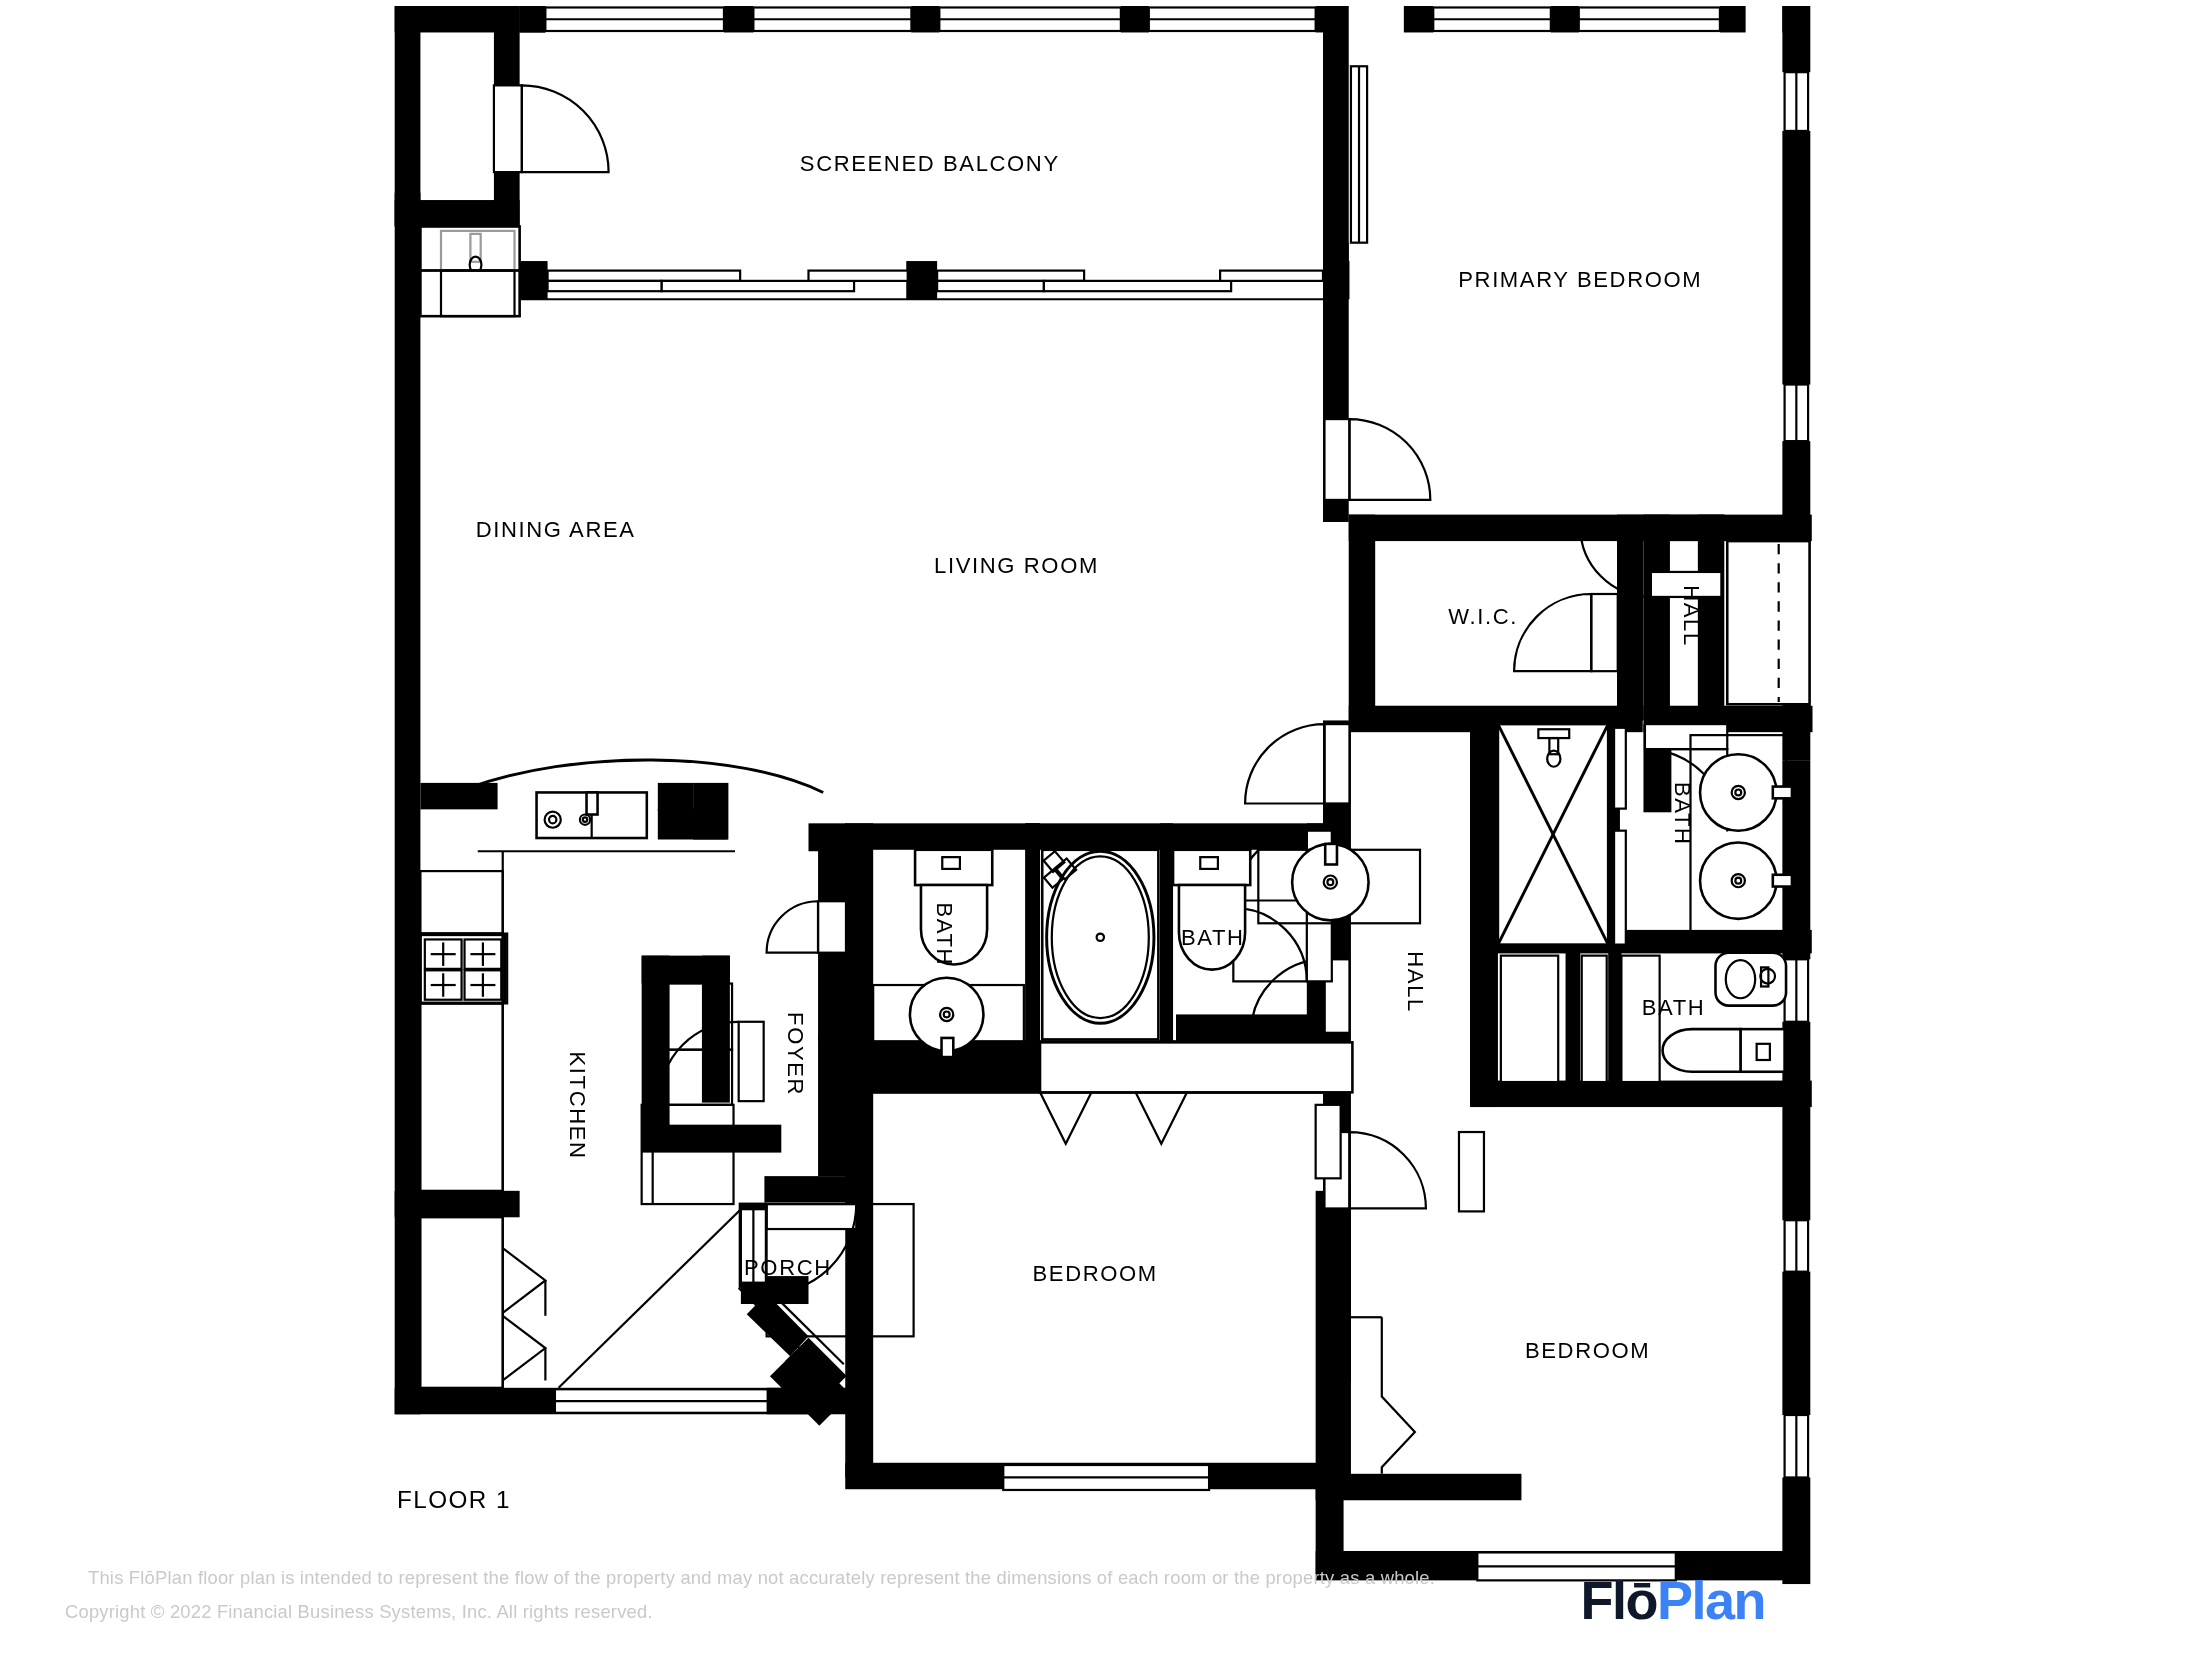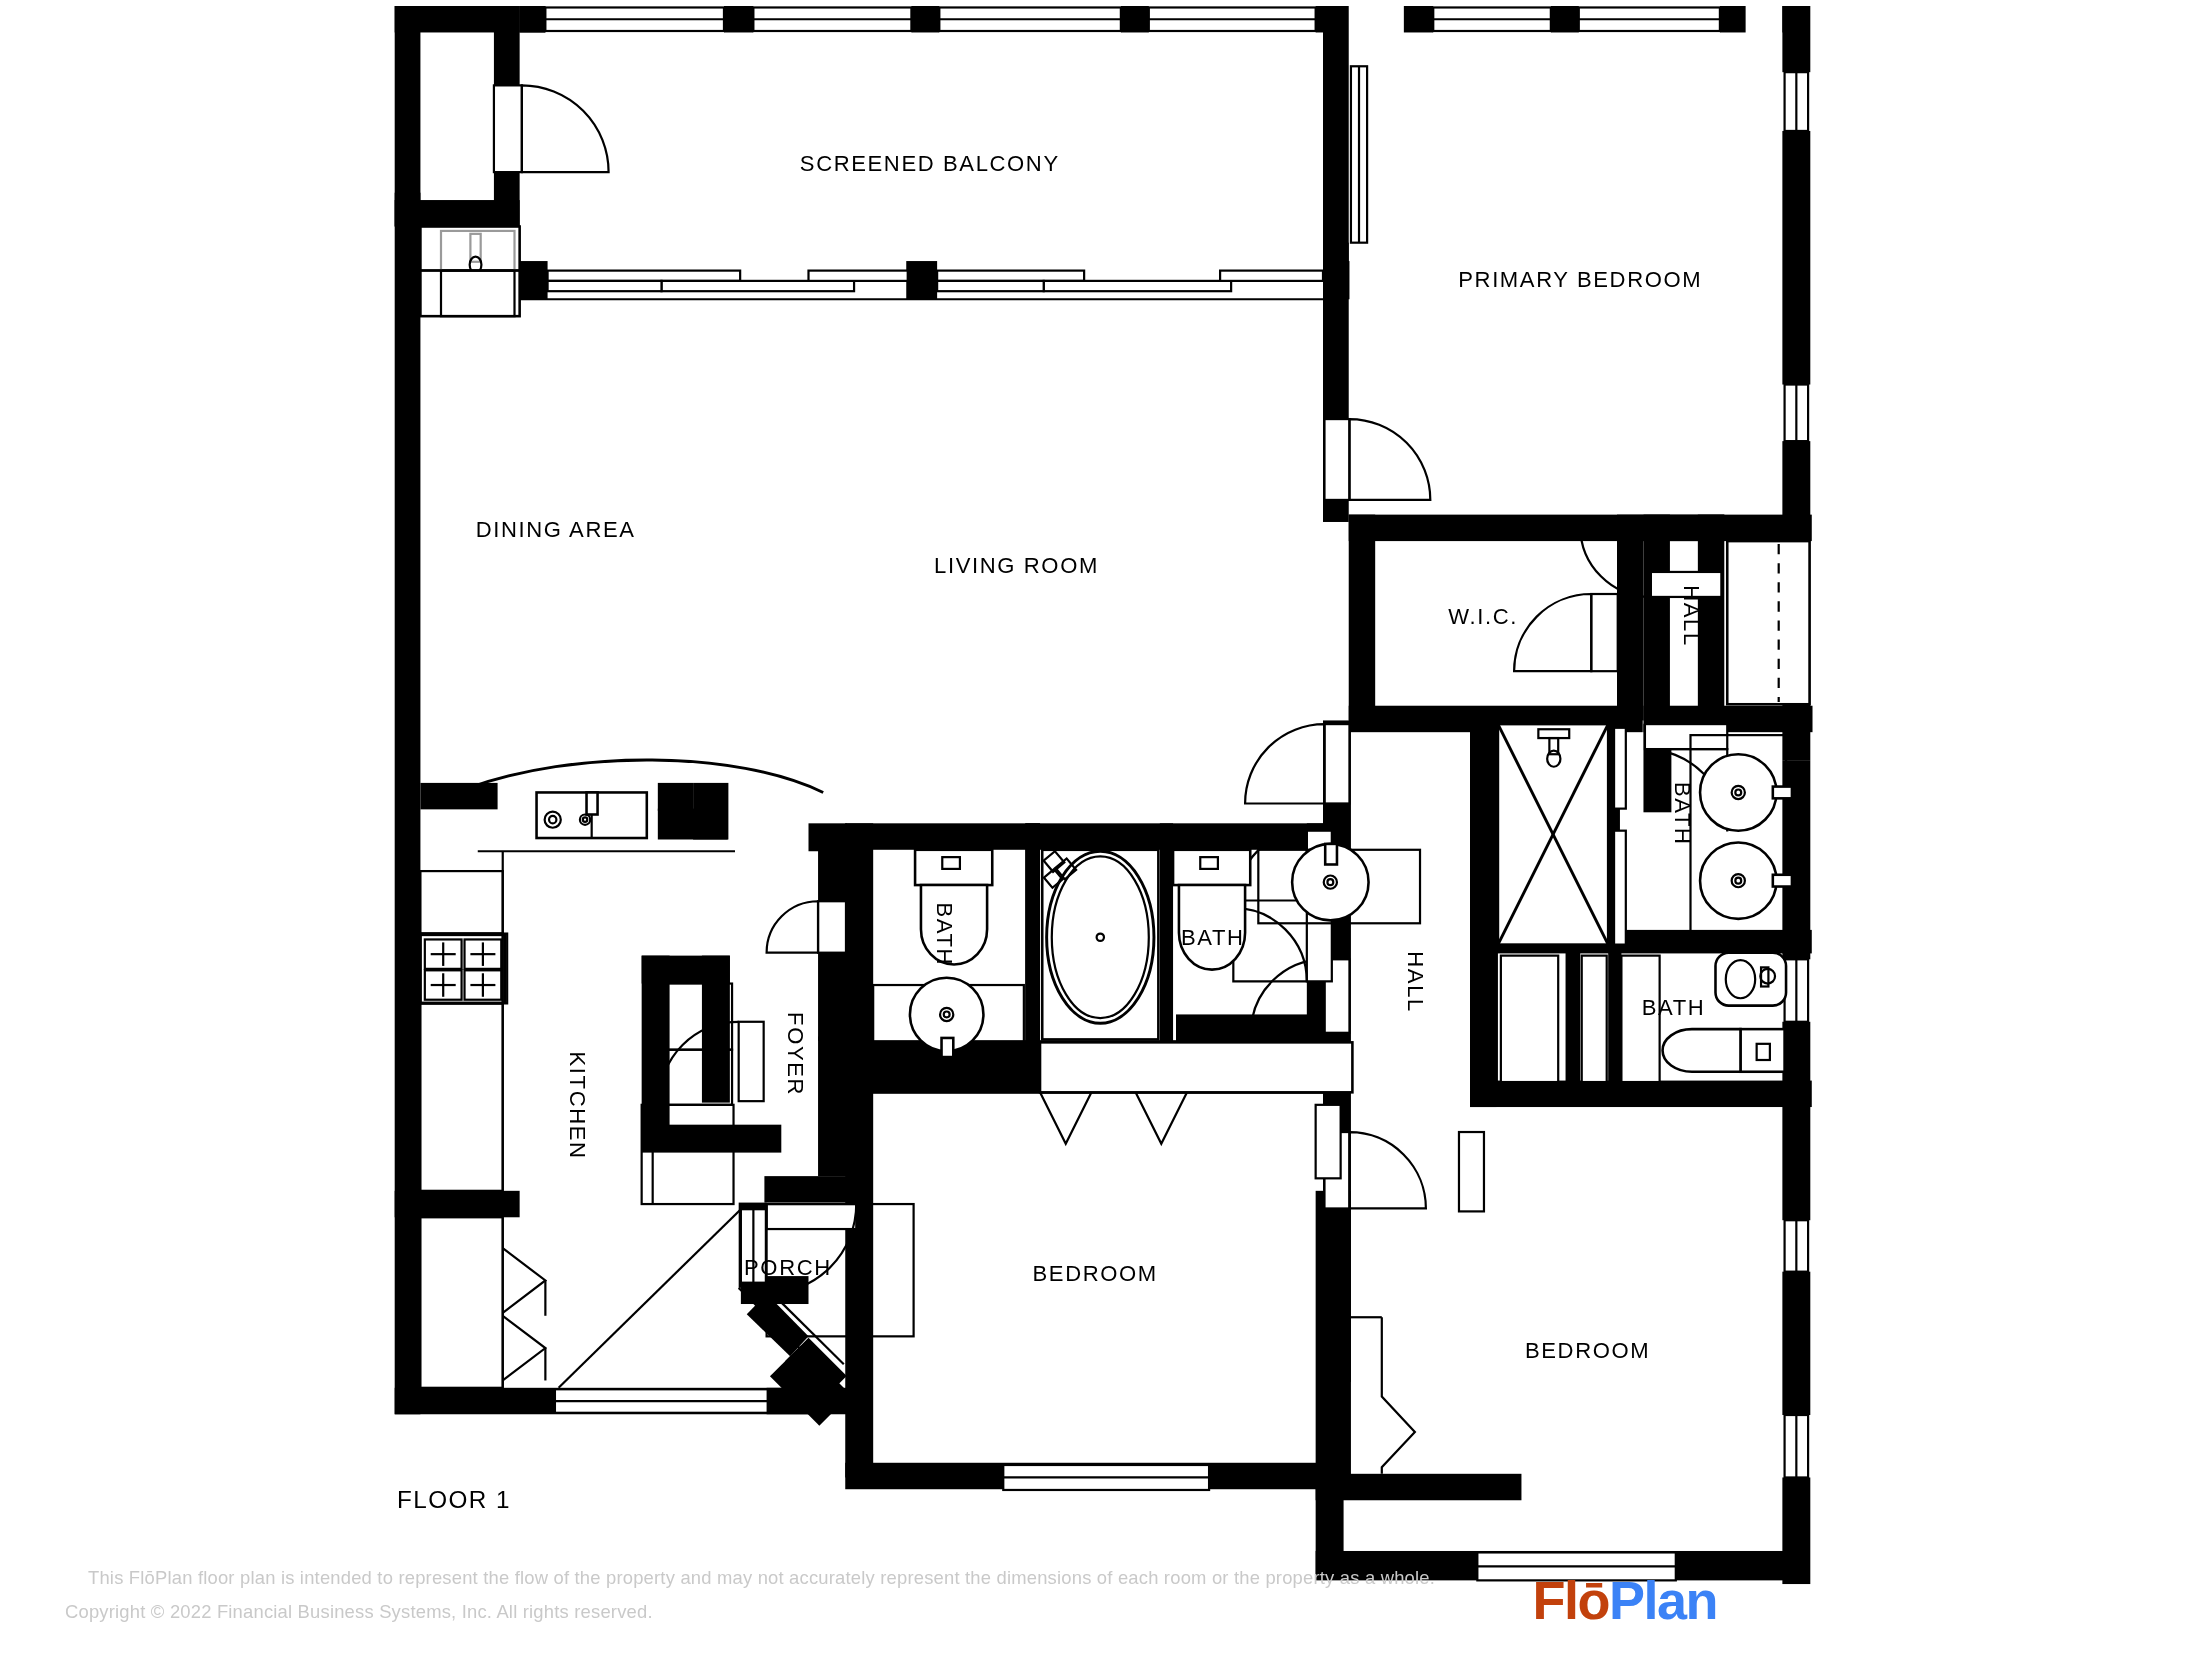--- a/index.html
+++ b/index.html
@@ -1,38 +1,38 @@
 <!DOCTYPE html>
 <html style="font-size:11.8px"><head>
 <meta charset="utf-8">
 <style>
   html,body{margin:0;padding:0;background:#ffffff;}
   body{width:2205px;height:1654px;position:relative;overflow:hidden;
        font-family:"Liberation Sans", sans-serif;color:#000;}
-  #plan-root{position:absolute;left:0;top:0;width:1768px;height:1654px;}
+  #plan-root{position:absolute;left:0;top:0;width:1768px;height:1654px;padding-left:48px;}
   svg#floorplan{position:absolute;left:0;top:0;width:2205px;height:1654px;display:block;}
   .room-label{font-family:"Liberation Sans",sans-serif;font-size:30px;letter-spacing:2.2px;
               fill:#000;text-anchor:middle;dominant-baseline:middle;}
   .room-label.vert{writing-mode:vertical-rl;}
   .floor-label{font-family:"Liberation Sans",sans-serif;font-size:33px;letter-spacing:2px;fill:#000;}
   .wall{fill:#000;}
   .thin{fill:none;stroke:#000;stroke-width:3;}
   .thin2{fill:none;stroke:#000;stroke-width:4;}
   .fixture{fill:#fff;stroke:#000;stroke-width:3.5;}
   .fixture-light{fill:none;stroke:#9a9a9a;stroke-width:3;}
   .swing{fill:none;stroke:#000;stroke-width:3;}
   .panel{fill:#fff;stroke:#000;stroke-width:3;}
   .dashed{fill:none;stroke:#000;stroke-width:3;stroke-dasharray:14 12;}
   .footer{position:absolute;left:0;width:2205px;font-family:"Liberation Sans",sans-serif;
           color:#c9c9c9;font-size:18.4px;letter-spacing:0.2px;}
   #footer-line1{top:1567px;padding-left:88px;}
   #footer-line2{top:1601px;padding-left:65px;}
   #brand{position:absolute;right:51px;top:1573px;font-size:54px;font-weight:bold;letter-spacing:-1.5px;
          font-family:"Liberation Sans",sans-serif;line-height:1;white-space:nowrap;}
-  #brand .flo{color:#c2410c;}
+  #brand .flo{color:#0f172a;}
   #brand .plan{color:#3b82f6;}
 </style>
 </head>
 <body>
 
 <div id="plan-root">
 
 <svg id="floorplan" viewBox="0 0 3000 2250">
 
   <g>

